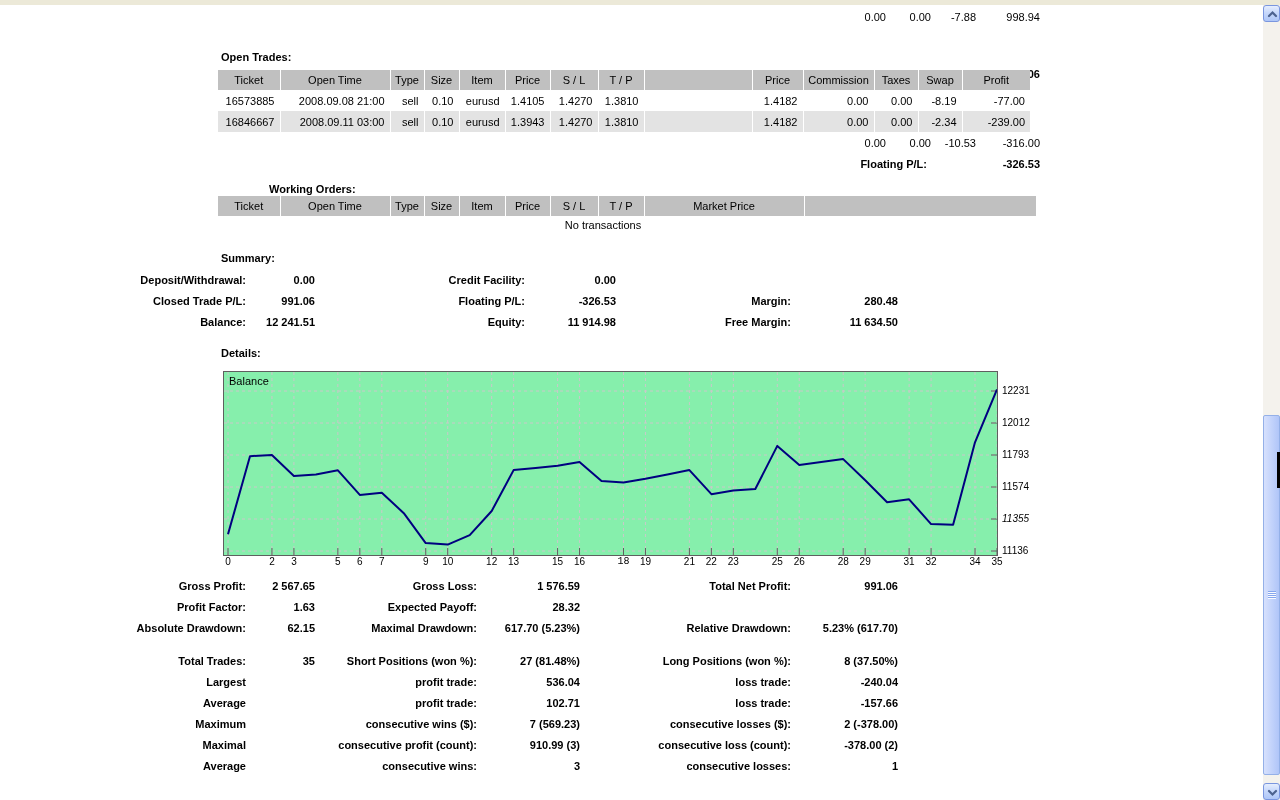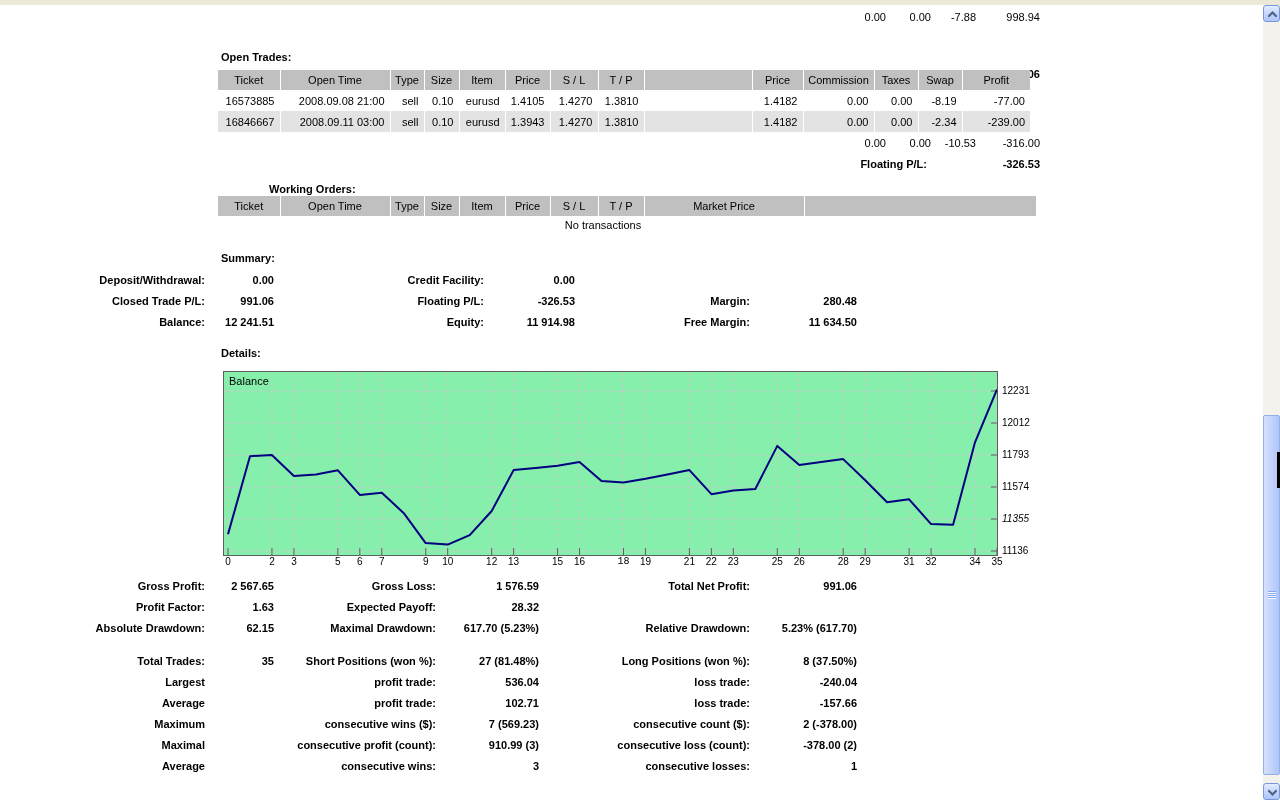--- a/index.html
+++ b/index.html
@@ -27,21 +27,21 @@
   }
   table.rep th:last-child{border-right:none;}
   table.rep td{
     height:21px;padding:0 5px 0 0;text-align:right;border-right:1px solid #fff;
     overflow:hidden;white-space:nowrap;
   }
   table.rep td:last-child{border-right:none;}
   table.rep tr.alt td{background:#e3e3e3;}
 
   
-  .stats{position:absolute;left:0;width:1096px;}
+  .stats{position:absolute;left:0;width:1096px;padding-left:41px;}
   .srow{position:relative;height:21px;}
   .srow span{position:absolute;top:3px;white-space:nowrap;font-weight:bold;}
   .l1{right:891px;} .v1{right:822px;}
   .l2{right:612px;} .v2{right:521px;}
   .l3{right:346px;} .v3{right:239px;}
   .stats.res .l2{right:660px;} .stats.res .v2{right:557px;}
 
   
   .chart-wrap{left:223px;top:371px;width:773px;height:183px;border:1px solid #5f5f5f;background:#86efac;}
   .chart-title{position:absolute;left:5px;top:3px;white-space:nowrap;}
@@ -373,21 +373,21 @@
       <span class="l2">profit trade:</span>
       <span class="v2">102.71</span>
       <span class="l3">loss trade:</span>
       <span class="v3">-157.66</span>
     </div>
     <div class="srow">
       <span class="l1">Maximum</span>
       <span class="v1"></span>
       <span class="l2">consecutive wins ($):</span>
       <span class="v2">7 (569.23)</span>
-      <span class="l3">consecutive count ($):</span>
+      <span class="l3">consecutive losses ($):</span>
       <span class="v3">2 (-378.00)</span>
     </div>
     <div class="srow">
       <span class="l1">Maximal</span>
       <span class="v1"></span>
       <span class="l2">consecutive profit (count):</span>
       <span class="v2">910.99 (3)</span>
       <span class="l3">consecutive loss (count):</span>
       <span class="v3">-378.00 (2)</span>
     </div>

